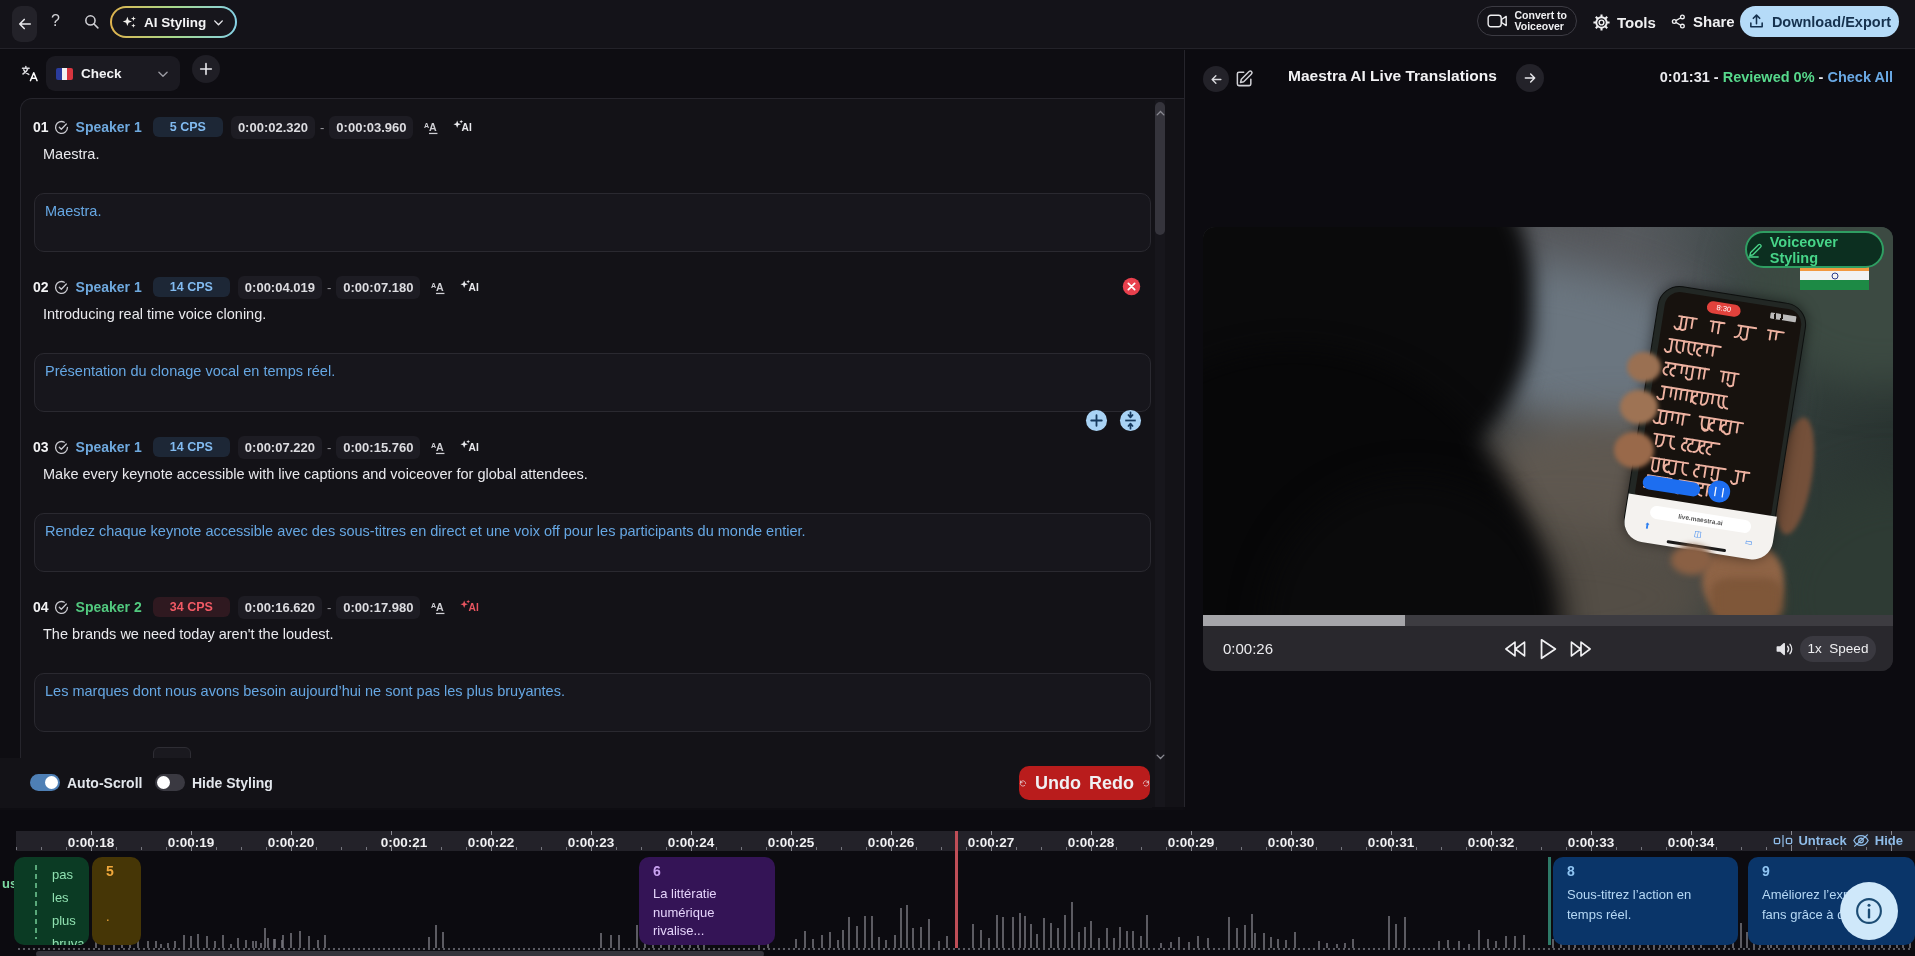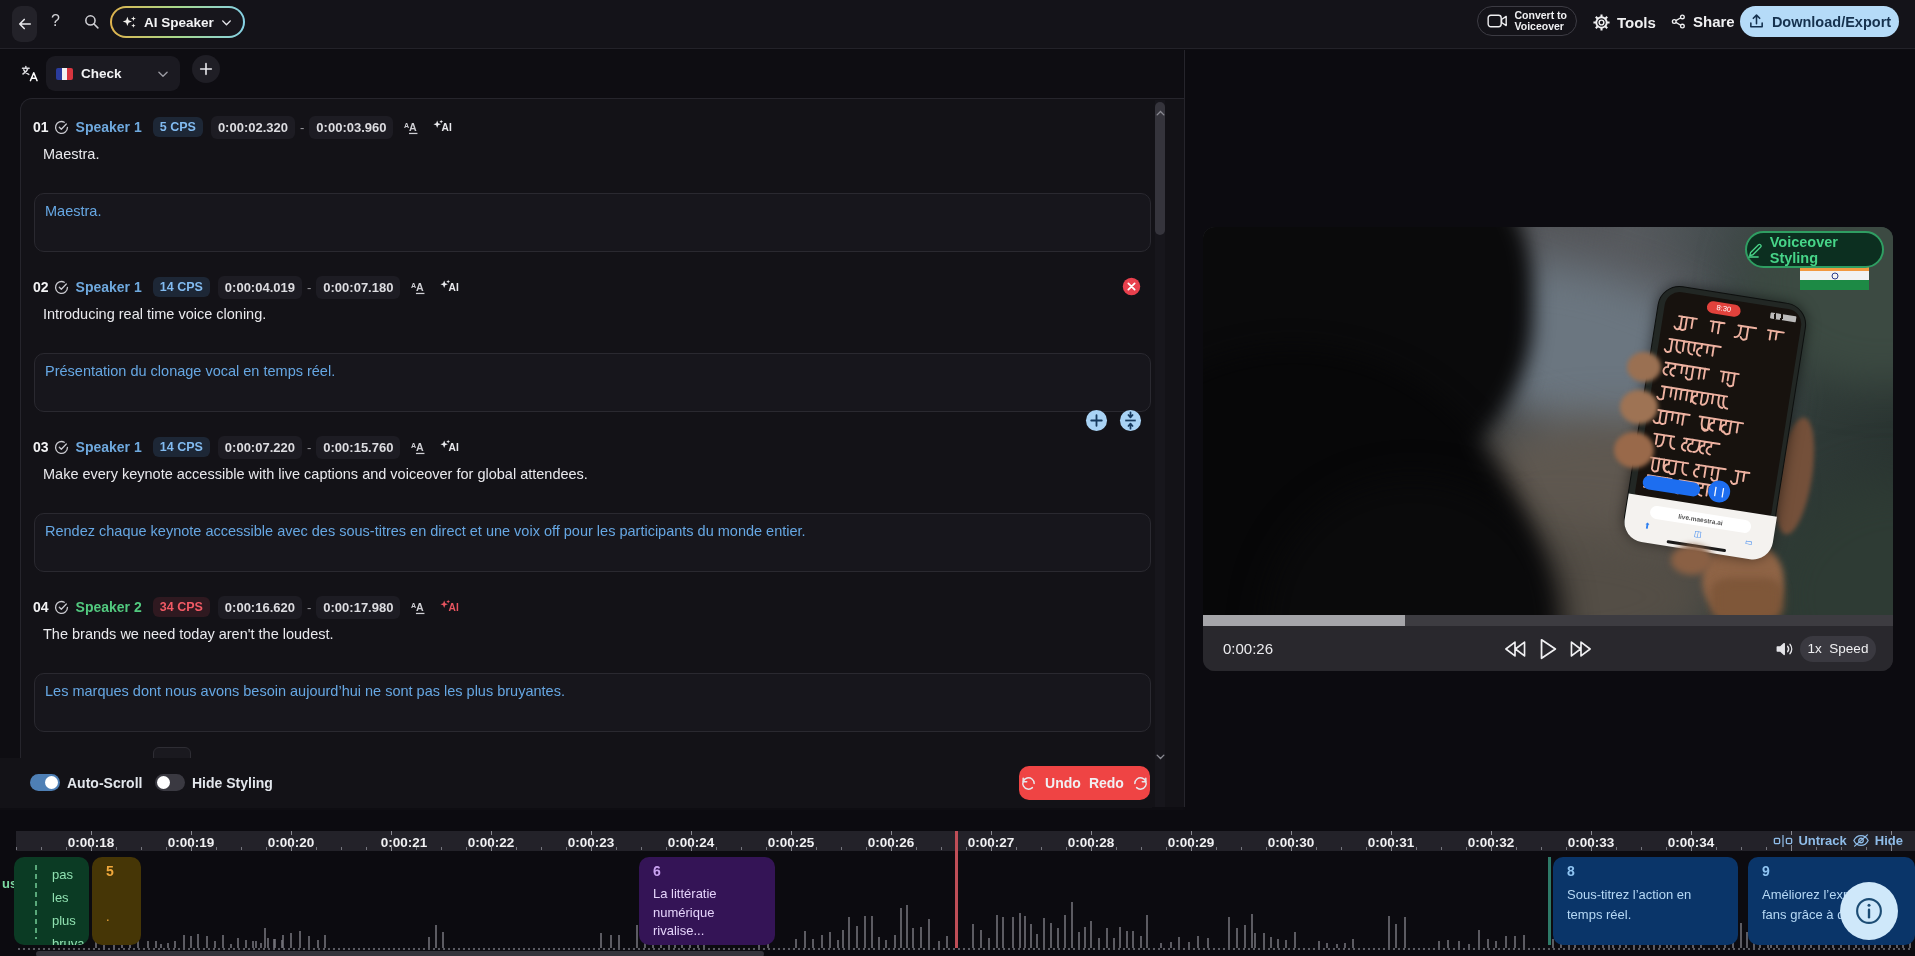--- a/index.html
+++ b/index.html
@@ -20,37 +20,37 @@
 #flagfr{width:17px;height:12px;border-radius:2px;overflow:hidden;display:flex}
 #flagfr i{flex:1}
 #langdd .n{color:#f2f2f4;font-size:13.5px;font-weight:bold;flex:1}
 #plusbtn{position:absolute;left:192px;top:5px;width:28px;height:28px;border-radius:50%;background:#1f1e25;display:flex;align-items:center;justify-content:center}
 #listwrap{position:absolute;left:20px;top:48px;width:1176px;height:709px;background:#131217;border:1px solid #26252c;border-bottom:none;border-radius:12px 12px 0 0;overflow:hidden}
 .seg{position:absolute;left:0;width:100%}
 .shead{position:absolute;left:12px;top:0;height:18px;display:flex;align-items:center}
 .snum{color:#f2f2f4;font-size:14px;font-weight:bold;margin-right:5px}
 .sic{margin-right:7px;display:flex}
 .sname{font-size:14px;font-weight:bold;margin-right:11px}
-.cps{font-size:12.5px;font-weight:bold;border-radius:6px;padding:3px 7px;margin-right:8px}
+.cps{font-size:12.5px;font-weight:bold;border-radius:6px;padding:3px 17px;margin-right:8px}
 .tpill{background:#1d1c23;border-radius:6px;padding:4px 7px;color:#dcdce0;font-size:13px;font-weight:bold}
 .tdash{color:#9a9aa0;margin:0 5px;font-size:13px}
 .hic{margin-left:10px;display:flex;align-items:center}
 .xbtn{position:absolute;left:1089px;top:-1px}
 .sorig{position:absolute;left:22px;top:28px;width:1050px;color:#e9e9ed;font-size:14.5px}
 .sbox{position:absolute;left:13px;top:75px;width:1117px;height:59px;background:#17161c;border:1px solid #2a2930;border-radius:10px;padding:9px 10px;color:#66a7e3;font-size:14.5px}
 #segdivbtns{position:absolute;left:1085px;top:359px;display:flex;gap:11px}
 #seg5{position:absolute;left:12px;top:648px;height:14px}
 #seg5 .cpso{position:absolute;left:120px;top:0;width:38px;height:20px;border:1px solid #2e2d34;border-radius:6px;background:#1a191f}
 #vscroll{position:absolute;left:1155px;top:50px;width:10px;height:707px;background:#17161c}
 #vthumb{position:absolute;left:1155px;top:52px;width:10px;height:133px;background:#35343c;border-radius:5px}
 #footrow{position:absolute;left:0;top:708px;width:1152px;height:50px;background:#131217}
 .tog{position:absolute;top:16px;width:30px;height:17px;border-radius:9px}
 .tog .k{position:absolute;top:2px;width:13px;height:13px;border-radius:50%;background:#fff}
 .toglab{position:absolute;top:17px;color:#e2e6ec;font-size:14px;font-weight:bold}
-#undopill{position:absolute;left:1019px;top:8px;width:131px;height:34px;background:#ef4444;border-radius:10px;display:flex;align-items:center;justify-content:center;gap:8px;color:#f0f0f2;font-size:14px;font-weight:bold}
+#undopill{position:absolute;left:1019px;top:8px;width:131px;height:34px;background:#b91c1c;border-radius:10px;display:flex;align-items:center;justify-content:center;gap:8px;color:#f0f0f2;font-size:18px;font-weight:bold}
 
 #vdiv{position:absolute;left:1184px;top:50px;width:1px;height:757px;background:#26252c}
 
 #rightpanel{position:absolute;left:1185px;top:50px;width:730px;height:760px;background:#0c0b10}
 #rphead{position:absolute;left:0;top:0;width:100%;height:50px}
 .circ{position:absolute;width:26px;height:26px;border-radius:50%;background:#232229;display:flex;align-items:center;justify-content:center}
 #rptitle{position:absolute;left:103px;top:17px;color:#f2f2f4;font-size:15.5px;font-weight:bold}
 #rpstat{position:absolute;right:22px;top:19px;font-size:14.5px;color:#e9e9ed;font-weight:bold}
 #rpstat .g{color:#57d98c}
 #rpstat .b{color:#6aa9e4}
@@ -110,21 +110,21 @@
   <div id="searchic"><svg width="17" height="17" viewBox="0 0 24 24" fill="none" stroke="#cfcfd4" stroke-width="2.2" stroke-linecap="round">
         <circle cx="10.5" cy="10.5" r="6.5"></circle>
         <path d="M15.5 15.5L21 21"></path>
       </svg></div>
   <div id="aipill">
       <svg width="17" height="17" viewBox="0 0 24 24" fill="#f4f2ee">
         <path d="M9 4l1.7 4.8L15.5 10.5l-4.8 1.7L9 17l-1.7-4.8L2.5 10.5l4.8-1.7z"></path>
         <path d="M17.5 3l.9 2.6 2.6.9-2.6.9-.9 2.6-.9-2.6-2.6-.9 2.6-.9z"></path>
         <path d="M17.5 13.5l.8 2.2 2.2.8-2.2.8-.8 2.2-.8-2.2-2.2-.8 2.2-.8z"></path>
       </svg>
-      <span>AI Speaker</span>
+      <span>AI Styling</span>
       <svg width="13" height="13" viewBox="0 0 24 24" fill="none" stroke="#e8e8ec" stroke-width="2.6" stroke-linecap="round" stroke-linejoin="round">
         <path d="M5 9l7 7 7-7"></path>
       </svg>
     </div>
   <div id="cvo">
       <svg width="22" height="16" viewBox="0 0 28 20" fill="none" stroke="#f0f0f2" stroke-width="1.8">
         <rect x="1.5" y="2.5" width="17" height="15" rx="3.5"></rect>
         <path d="M19 8l6-4v12l-6-4z" stroke-linejoin="round"></path>
       </svg>
       <div class="t">Convert to<br>Voiceover</div>
@@ -364,20 +364,38 @@
         <svg width="17" height="17" viewBox="0 0 24 24" fill="none" stroke="#e8e8ec" stroke-width="2.1" stroke-linecap="round" stroke-linejoin="round">
           <path d="M4 12a8 8 0 1 1 2.5 5.8"></path>
           <path d="M19.5 5.5v5h-5" transform="translate(0,-1)"></path>
         </svg>
       </div>
   </div>
 </div>
 <div id="vdiv"></div>
 
 <div id="rightpanel">
+  <div id="rphead">
+    <div class="circ" style="left:18px;top:16px">
+        <svg width="15" height="15" viewBox="0 0 24 24" fill="none" stroke="#d8d8dc" stroke-width="2.2" stroke-linecap="round" stroke-linejoin="round">
+          <path d="M19 12H5M11 18l-6-6 6-6"></path>
+        </svg>
+      </div>
+    <div style="position:absolute;left:50px;top:19px"><svg width="19" height="19" viewBox="0 0 24 24" fill="none" stroke="#d0d0d5" stroke-width="1.9" stroke-linecap="round" stroke-linejoin="round">
+          <path d="M11 4H5a2 2 0 0 0-2 2v13a2 2 0 0 0 2 2h13a2 2 0 0 0 2-2v-6"></path>
+          <path d="M17.8 3.2a2.1 2.1 0 0 1 3 3L11 16l-4 1 1-4z"></path>
+        </svg></div>
+    <div id="rptitle">Maestra AI Live Translations</div>
+    <div class="circ" style="left:331px;top:14px;width:28px;height:28px">
+        <svg width="16" height="16" viewBox="0 0 24 24" fill="none" stroke="#e8e8ec" stroke-width="2.2" stroke-linecap="round" stroke-linejoin="round">
+          <path d="M5 12h14M13 6l6 6-6 6"></path>
+        </svg>
+      </div>
+    <div id="rpstat">0:01:31 - <span class="g">Reviewed 0%</span> - <span class="b">Check All</span></div>
+  </div>
   <div id="player">
     <div id="vidart">
       <div class="blob" style="left:150px;top:-40px;width:360px;height:200px;background:#56585c;filter:blur(26px);transform:rotate(18deg)"></div>
       <div class="blob" style="left:220px;top:50px;width:360px;height:160px;background:#6b7680;filter:blur(22px);transform:rotate(19deg)"></div>
       <div class="blob" style="left:540px;top:-50px;width:280px;height:210px;background:#3c4a42;filter:blur(22px)"></div>
       <div class="blob" style="left:250px;top:190px;width:320px;height:160px;background:#5f5850;filter:blur(22px)"></div>
       <div class="blob" style="left:180px;top:300px;width:340px;height:140px;background:#544e46;filter:blur(24px)"></div>
       <div class="blob" style="left:560px;top:250px;width:280px;height:240px;background:#2e3b34;filter:blur(24px)"></div>
       <div class="blob" style="left:-50px;top:-50px;width:220px;height:150px;background:#232327;filter:blur(18px)"></div>
 

